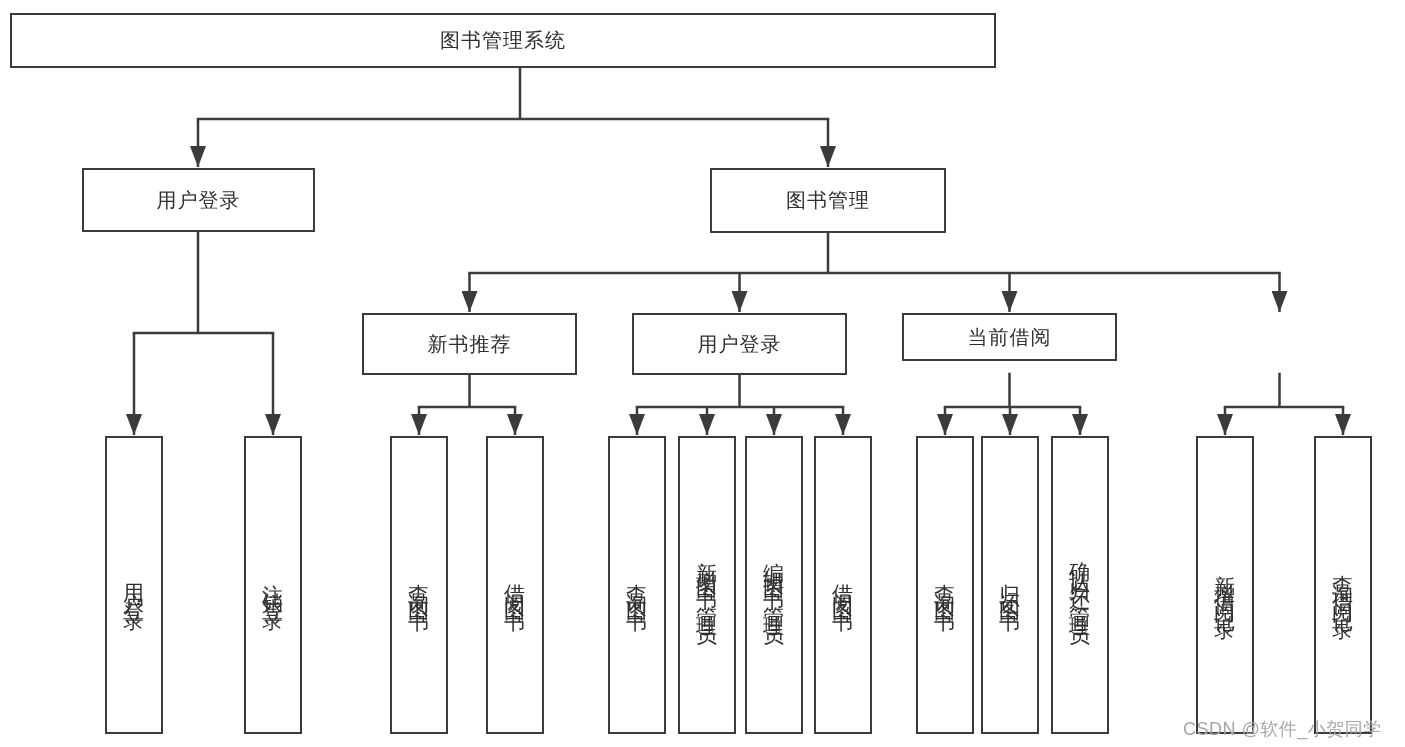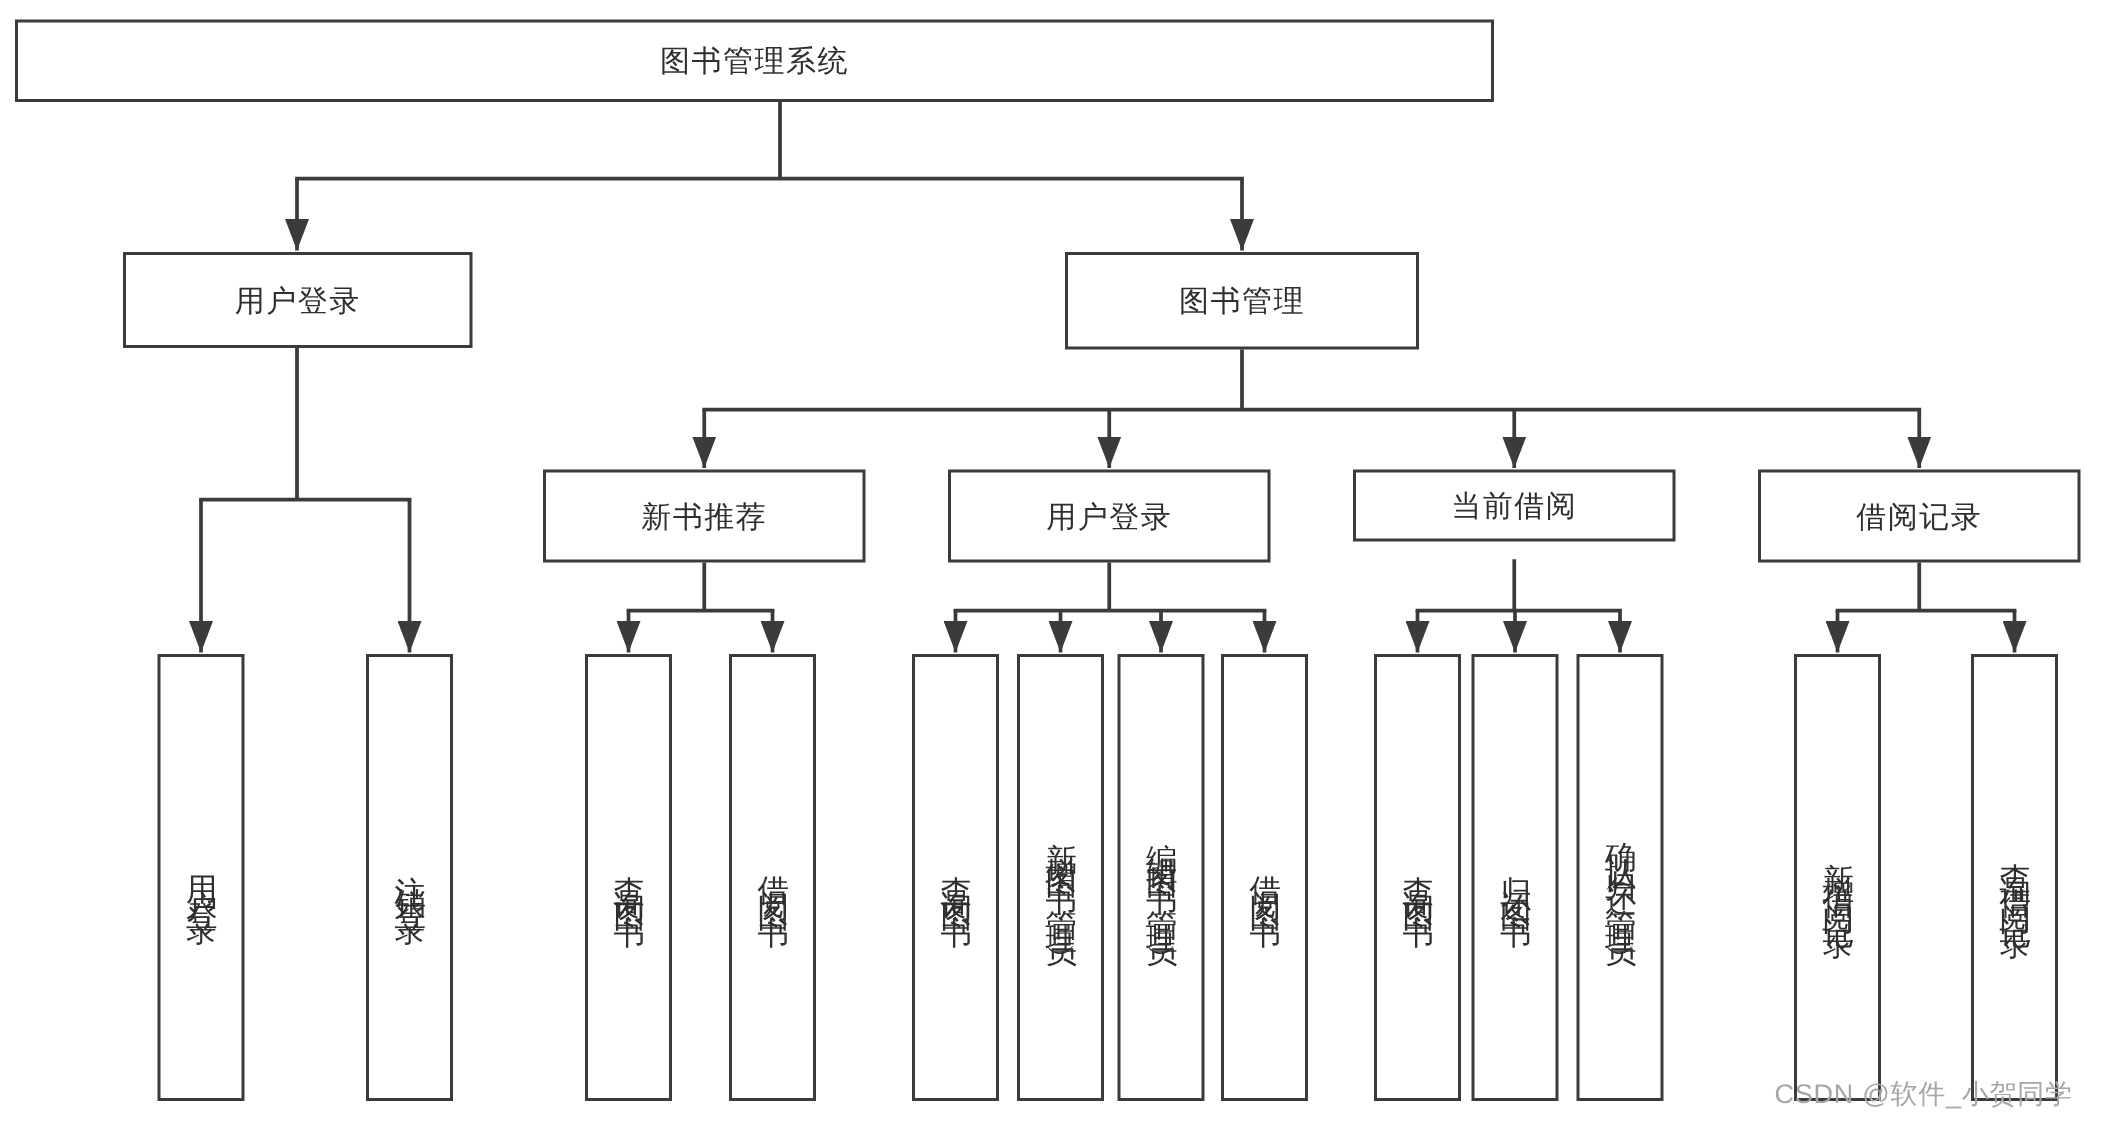--- a/index.html
+++ b/index.html
@@ -95,23 +95,20 @@
 
   <div class="node h" style="left:710px;top:168px;width:236px;height:65px">
     <span>图书管理</span>
   </div>
   <div class="node h" style="left:632px;top:313px;width:215px;height:62px">
     <span>用户登录</span>
   </div>
   <div class="node h" style="left:902px;top:313px;width:215px;height:48px">
     <span>当前借阅</span>
   </div>
-  <div class="node h" style="left:1172px;top:313px;width:215px;height:62px">
-    <span>借阅记录</span>
-  </div>
 
   <div class="node v" style="left:105px;top:436px;width:58px;height:298px">
     <span>用户登录</span>
   </div>
   <div class="node v" style="left:244px;top:436px;width:58px;height:298px">
     <span>注销登录</span>
   </div>
 
   <div class="node v" style="left:390px;top:436px;width:58px;height:298px">
     <span>查询图书</span>

